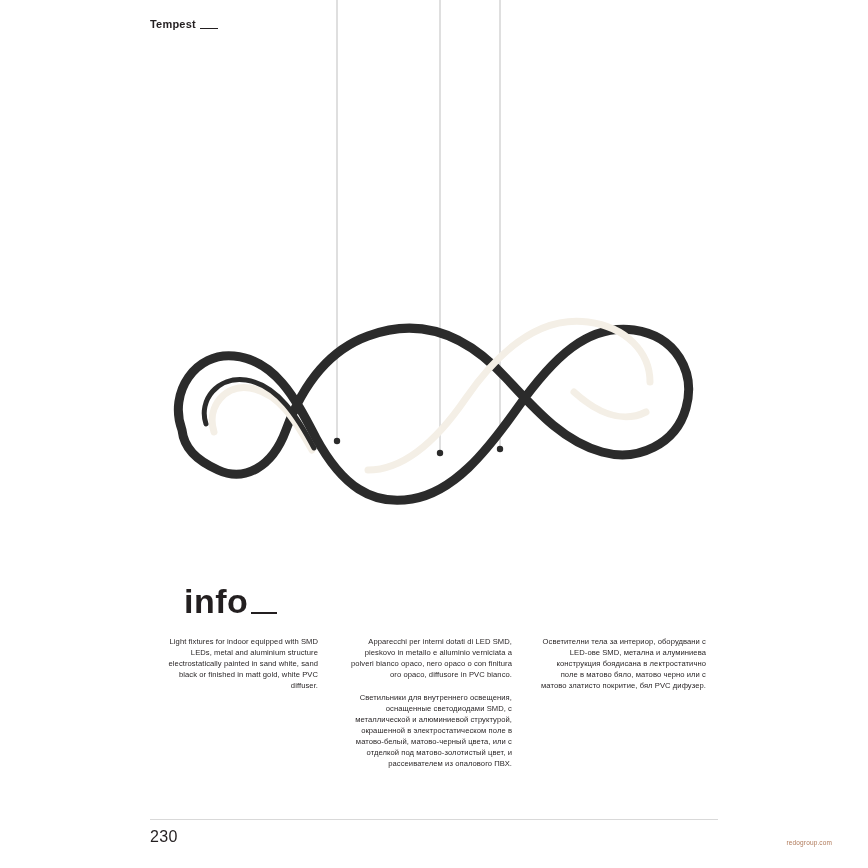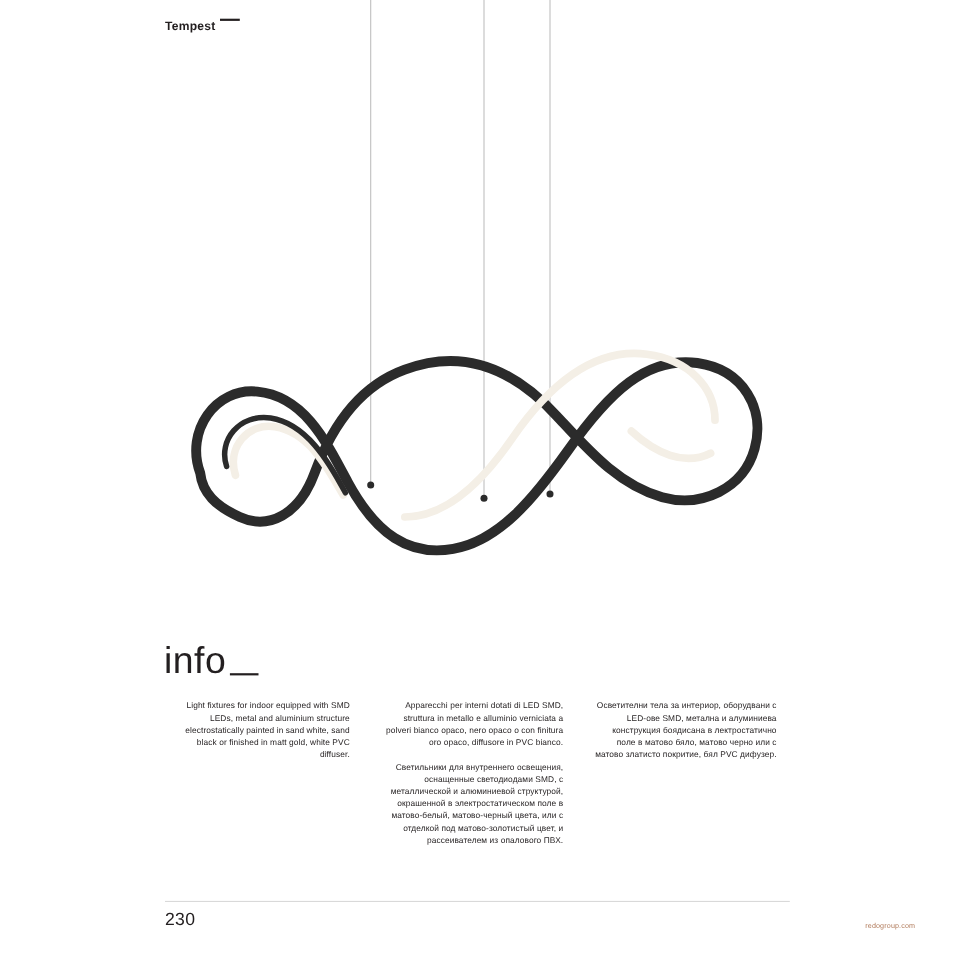--- a/index.html
+++ b/index.html
@@ -22,21 +22,21 @@
   
   .brand {
     position: absolute;
     left: 150px;
     top: 18px;
     font-size: 11px;
     font-weight: 700;
     letter-spacing: 0.2px;
     color: #231f20;
     display: flex;
-    align-items: flex-start;
+    align-items: flex-end;
     gap: 4px;
   }
   .brand-rule {
     display: inline-block;
     width: 18px;
     height: 1.5px;
     background: #231f20;
     position: relative;
     top: -1px;
   }
@@ -58,21 +58,21 @@
     top: 584px;
     font-size: 34px;
     font-weight: 300;
     letter-spacing: 0.5px;
     color: #231f20;
     line-height: 1;
     display: flex;
     align-items: flex-end;
     gap: 3px;
   }
-  .info-heading .word { font-weight: 400; }
+  .info-heading .word { font-weight: 700; margin-left: 35px; }
   .info-rule {
     display: inline-block;
     width: 26px;
     height: 2px;
     background: #231f20;
     margin-bottom: 4px;
   }
 
   
   .columns {
@@ -190,21 +190,21 @@
     <span class="info-rule"></span>
   </div>
 
   <div class="columns">
 
     <div class="col col-1">
       <p>Light fixtures for indoor equipped with SMD LEDs, metal and aluminium structure electrostatically painted in sand white, sand black or finished in matt gold, white PVC diffuser.</p>
     </div>
 
     <div class="col col-2">
-      <p>Apparecchi per interni dotati di LED SMD, struttura in metallo e alluminio verniciata a polveri bianco opaco, nero opaco o con finitura oro opaco, diffusore in PVC bianco.</p>
+      <p>Apparecchi per interni dotati di LED SMD, pieskovo in metallo e alluminio verniciata a polveri bianco opaco, nero opaco o con finitura oro opaco, diffusore in PVC bianco.</p>
       <p>Светильники для внутреннего освещения, оснащенные светодиодами SMD, с металлической и алюминиевой структурой, окрашенной в электростатическом поле в матово-белый, матово-черный цвета, или с отделкой под матово-золотистый цвет, и рассеивателем из опалового ПВХ.</p>
     </div>
 
     <div class="col col-3">
       <p>Осветителни тела за интериор, оборудвани с LED-ове SMD, метална и алуминиева конструкция боядисана в лектростатично поле в матово бяло, матово черно или с матово златисто покритие, бял PVC дифузер.</p>
     </div>
 
   </div>
 
   <div class="footer-rule"></div>

